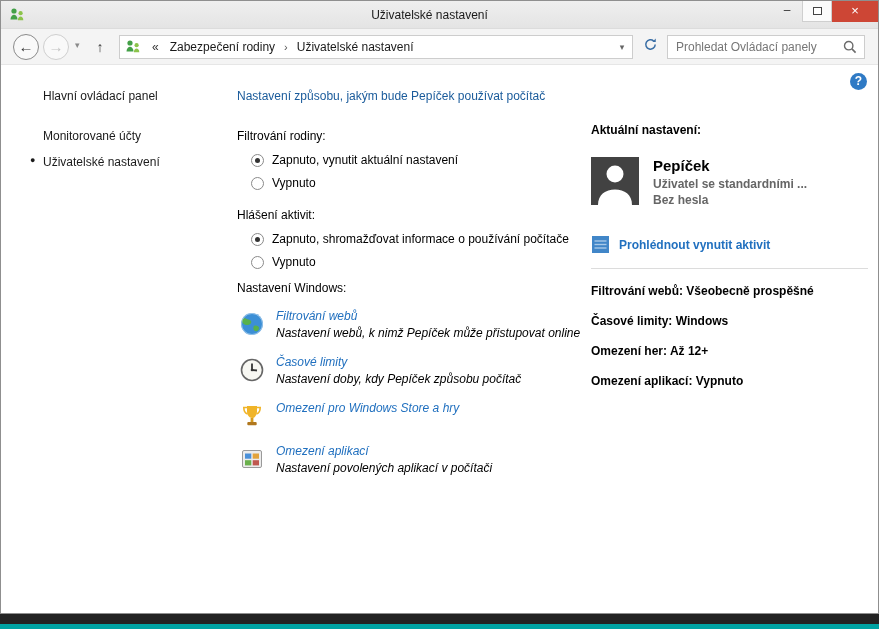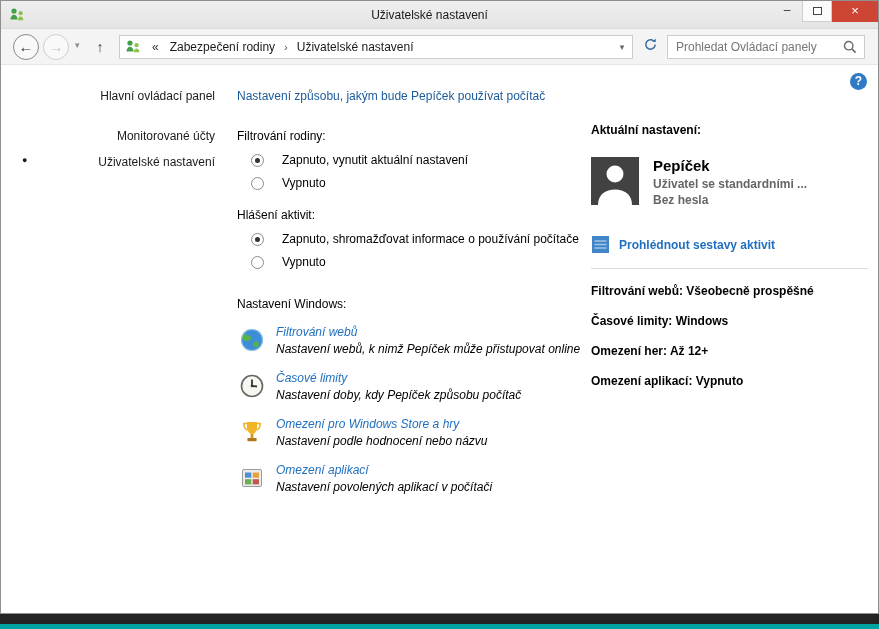--- a/index.html
+++ b/index.html
@@ -67,31 +67,31 @@
   }
   .searchbox input::placeholder { color:#767676; }
   .search-glyph { width:16px; height:16px; margin-right:6px; flex:0 0 auto; }
   
   .content { position:absolute; top:64px; left:0; right:0; bottom:0; background:#fff; }
   .help {
     position:absolute; right:11px; top:8px; width:17px; height:17px; border-radius:50%;
     background:#2f7ac5; color:#fff; text-align:center; line-height:17px;
     font-weight:bold; font-size:12px; cursor:pointer;
   }
-  .sidebar { position:absolute; left:0; top:18px; width:222px;text-align:right; }
+  .sidebar { position:absolute; left:8px; top:18px; width:222px; }
   .side-item { padding:6px 8px 6px 34px; color:#1b1b1b; cursor:pointer; position:relative; white-space:nowrap; }
   .side-item.first { margin-bottom:14px; }
   .side-bullet { position:absolute; left:21px; top:6px; font-size:9px; color:#1b1b1b; }
   
   .main { position:absolute; left:236px; top:24px; width:352px; }
   .page-title { font-size:12px; font-weight:normal; color:#1a5b9b; margin-bottom:26px; white-space:nowrap; }
   .group-label { margin:18px 0 10px; }
   .group-label.firstg { margin-top:0; }
-  .group-label.wingap { margin-top:28px; margin-bottom:14px; }
-  .radio-row { display:flex; align-items:center; margin:0 0 9px 14px; cursor:pointer;gap:10px; }
+  .group-label.wingap { margin-top:12px; margin-bottom:14px; }
+  .radio-row { display:flex; align-items:center; margin:0 0 9px 14px; cursor:pointer; }
   .radio {
     width:13px; height:13px; border:1px solid #8a8a8a; border-radius:50%;
     background:#fff; margin-right:8px; position:relative; flex:0 0 auto;
   }
   .radio.checked::after {
     content:""; position:absolute; left:3px; top:3px; width:5px; height:5px;
     border-radius:50%; background:#333;
   }
   .win-row { display:flex; margin-bottom:15px;font-style:italic; }
   .win-icon { width:26px; height:26px; margin:2px 11px 0 2px; flex:0 0 auto; }
@@ -253,21 +253,20 @@
           <svg viewBox="0 0 26 26" width="26" height="26">
             <path d="M8 3h10v5.5C18 12 15.8 15 13 15s-5-3-5-6.5z" fill="#f0b428"></path>
             <path d="M8 4.5H4.8c0 4 1.6 5.8 3.7 6.4" fill="none" stroke="#f0b428" stroke-width="1.6"></path>
             <path d="M18 4.5h3.2c0 4-1.6 5.8-3.7 6.4" fill="none" stroke="#f0b428" stroke-width="1.6"></path>
             <rect x="11.6" y="15" width="2.8" height="4" fill="#d49a1e"></rect>
             <rect x="8.3" y="19" width="9.4" height="3.2" rx="1" fill="#b0771d"></rect>
           </svg>
         </span>
         <div class="win-text">
           <div class="win-link">Omezení pro Windows Store a hry</div>
-          <div class="win-desc">Nastavení podle hodnocení nebo názvu</div>
         </div>
       </div>
 
       <div class="win-row">
         <span class="win-icon">
           <svg viewBox="0 0 26 26" width="26" height="26">
             <rect x="3.5" y="4.5" width="19" height="17" rx="1.5" fill="#ececec" stroke="#9a9a9a"></rect>
             <rect x="6" y="7.5" width="6.3" height="5.2" fill="#4a90d9"></rect>
             <rect x="13.7" y="7.5" width="6.3" height="5.2" fill="#e2a33c"></rect>
             <rect x="6" y="14.2" width="6.3" height="5.2" fill="#6ab04c"></rect>
@@ -301,21 +300,21 @@
 
       <div class="report-row">
         <span class="report-glyph">
           <svg viewBox="0 0 19 19" width="19" height="19">
             <rect x="1" y="1" width="17" height="17" fill="#4186c8"></rect>
             <line x1="3.5" y1="6" x2="15.5" y2="6" stroke="#a8c9e8" stroke-width="1.4"></line>
             <line x1="3.5" y1="9.5" x2="15.5" y2="9.5" stroke="#a8c9e8" stroke-width="1.4"></line>
             <line x1="3.5" y1="13" x2="15.5" y2="13" stroke="#a8c9e8" stroke-width="1.4"></line>
           </svg>
         </span>
-        <span class="report-link">Prohlédnout sestavy aktivit</span>
+        <span class="report-link">Prohlédnout vynutit aktivit</span>
       </div>
 
       <div class="divider"></div>
 
       <div class="sum-line">
         <span>Filtrování webů:</span>
         <span>Všeobecně prospěšné</span>
       </div>
       <div class="sum-line">
         <span>Časové limity:</span>

